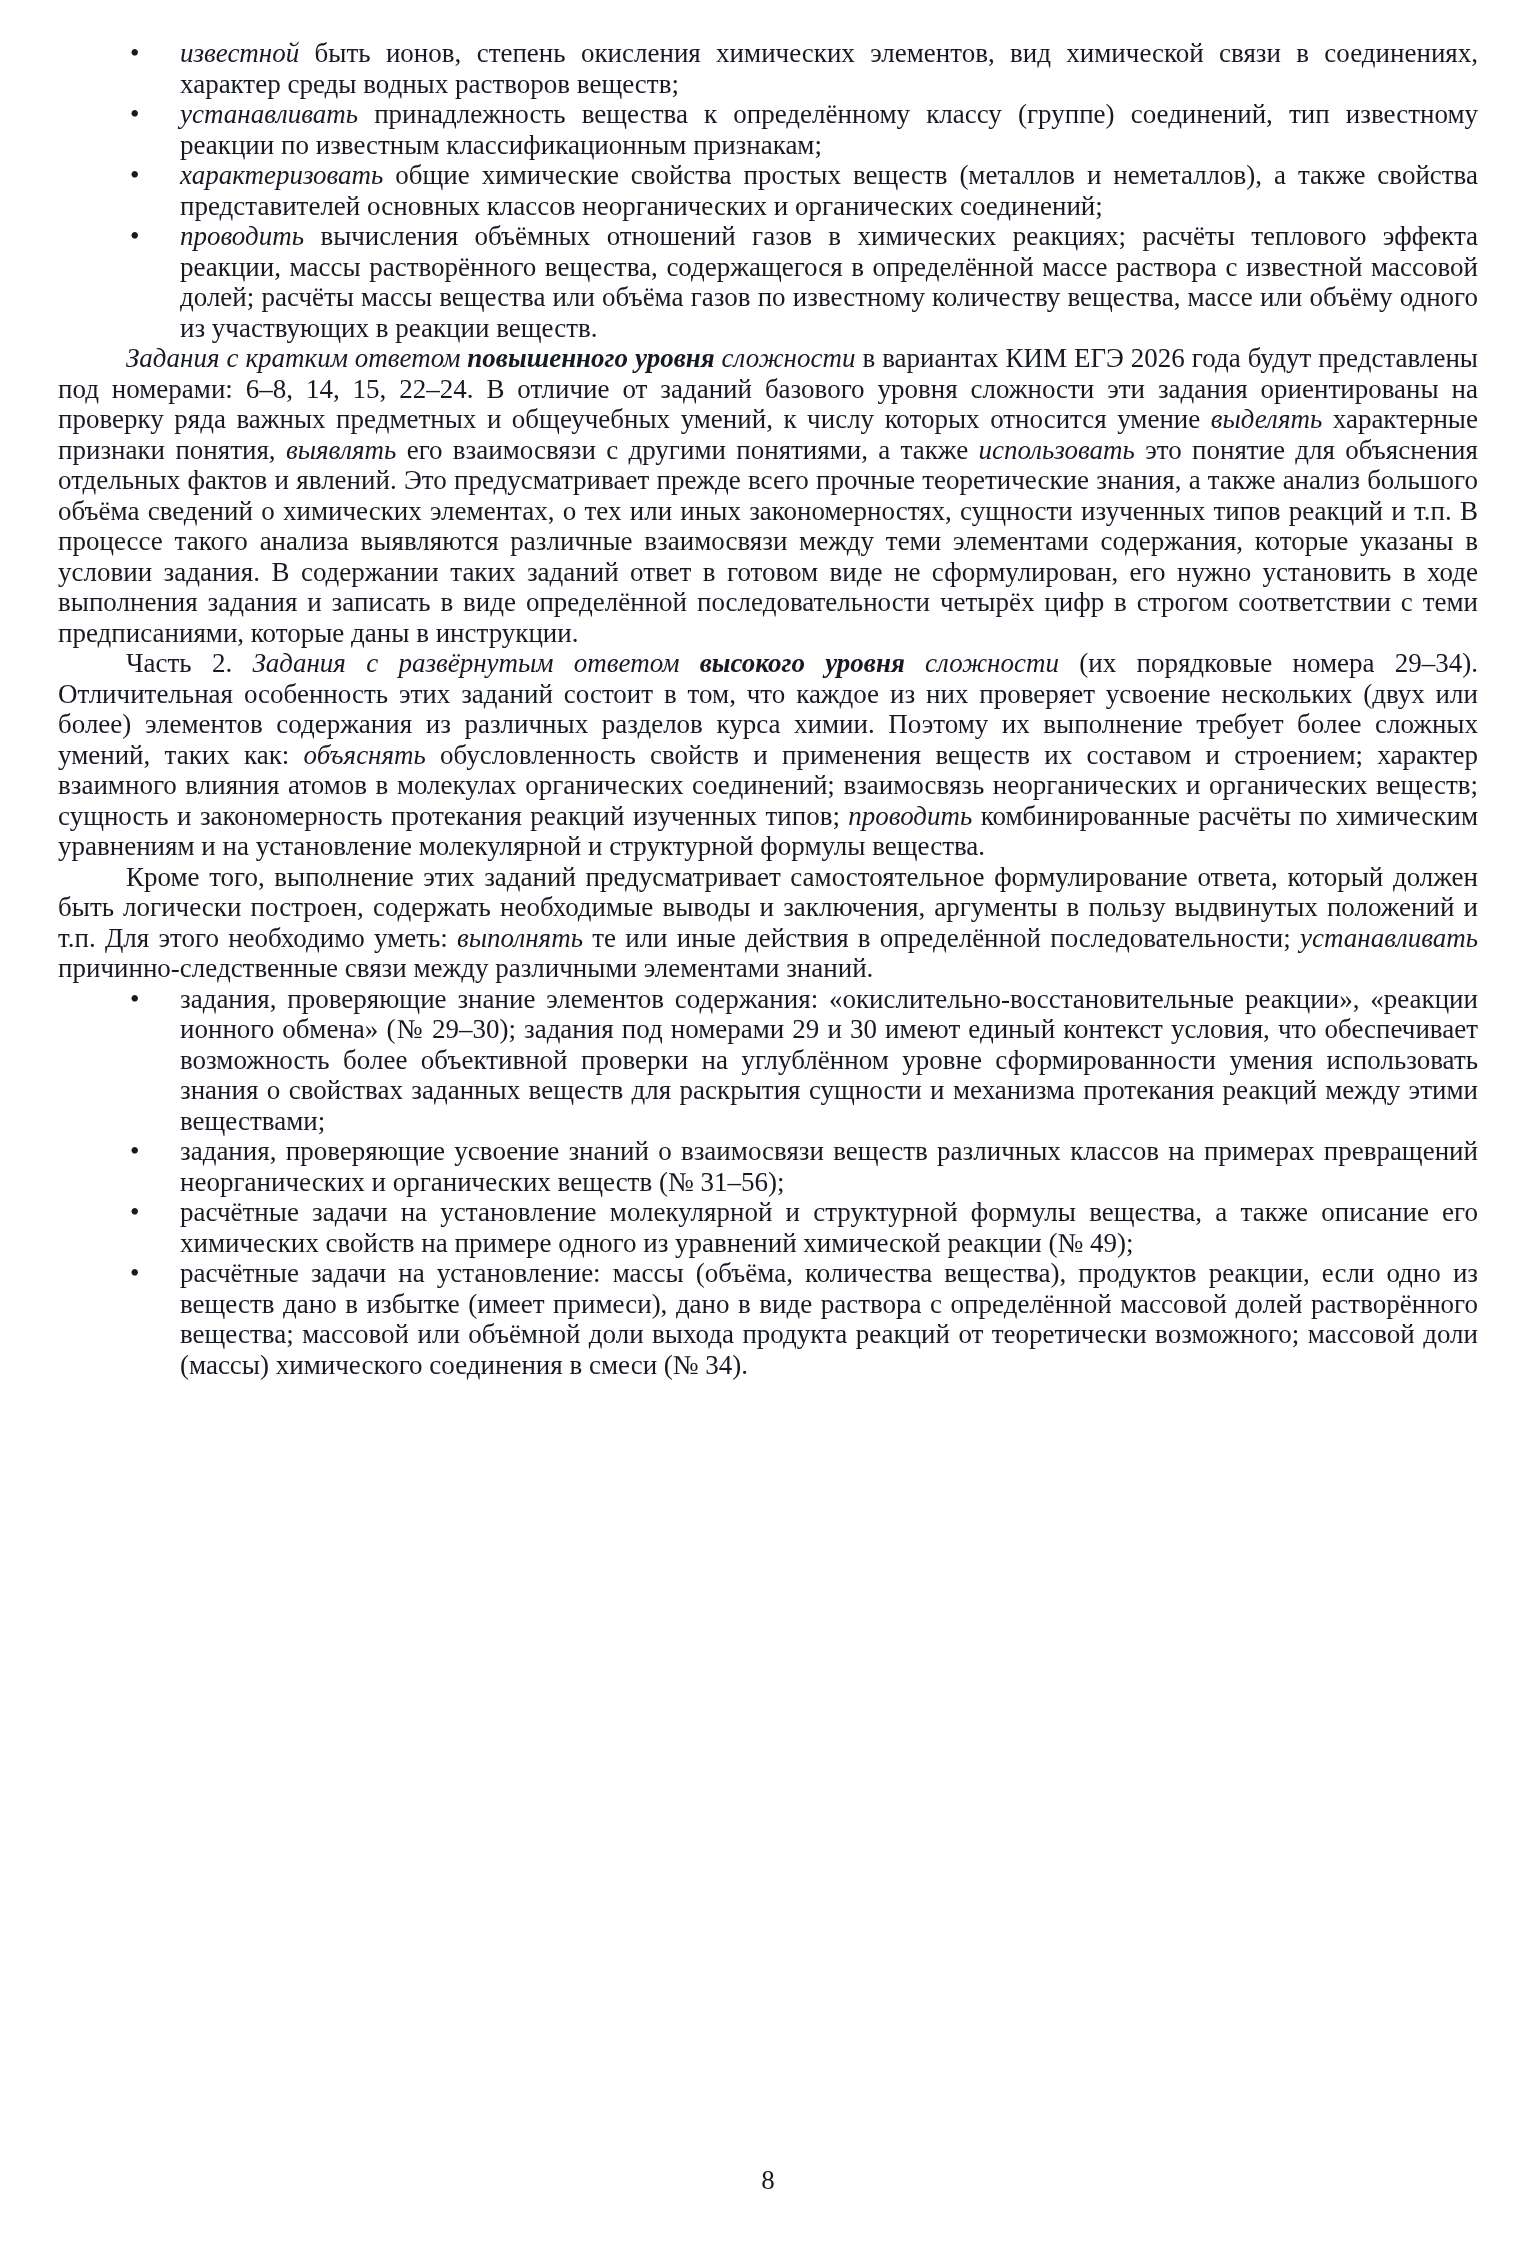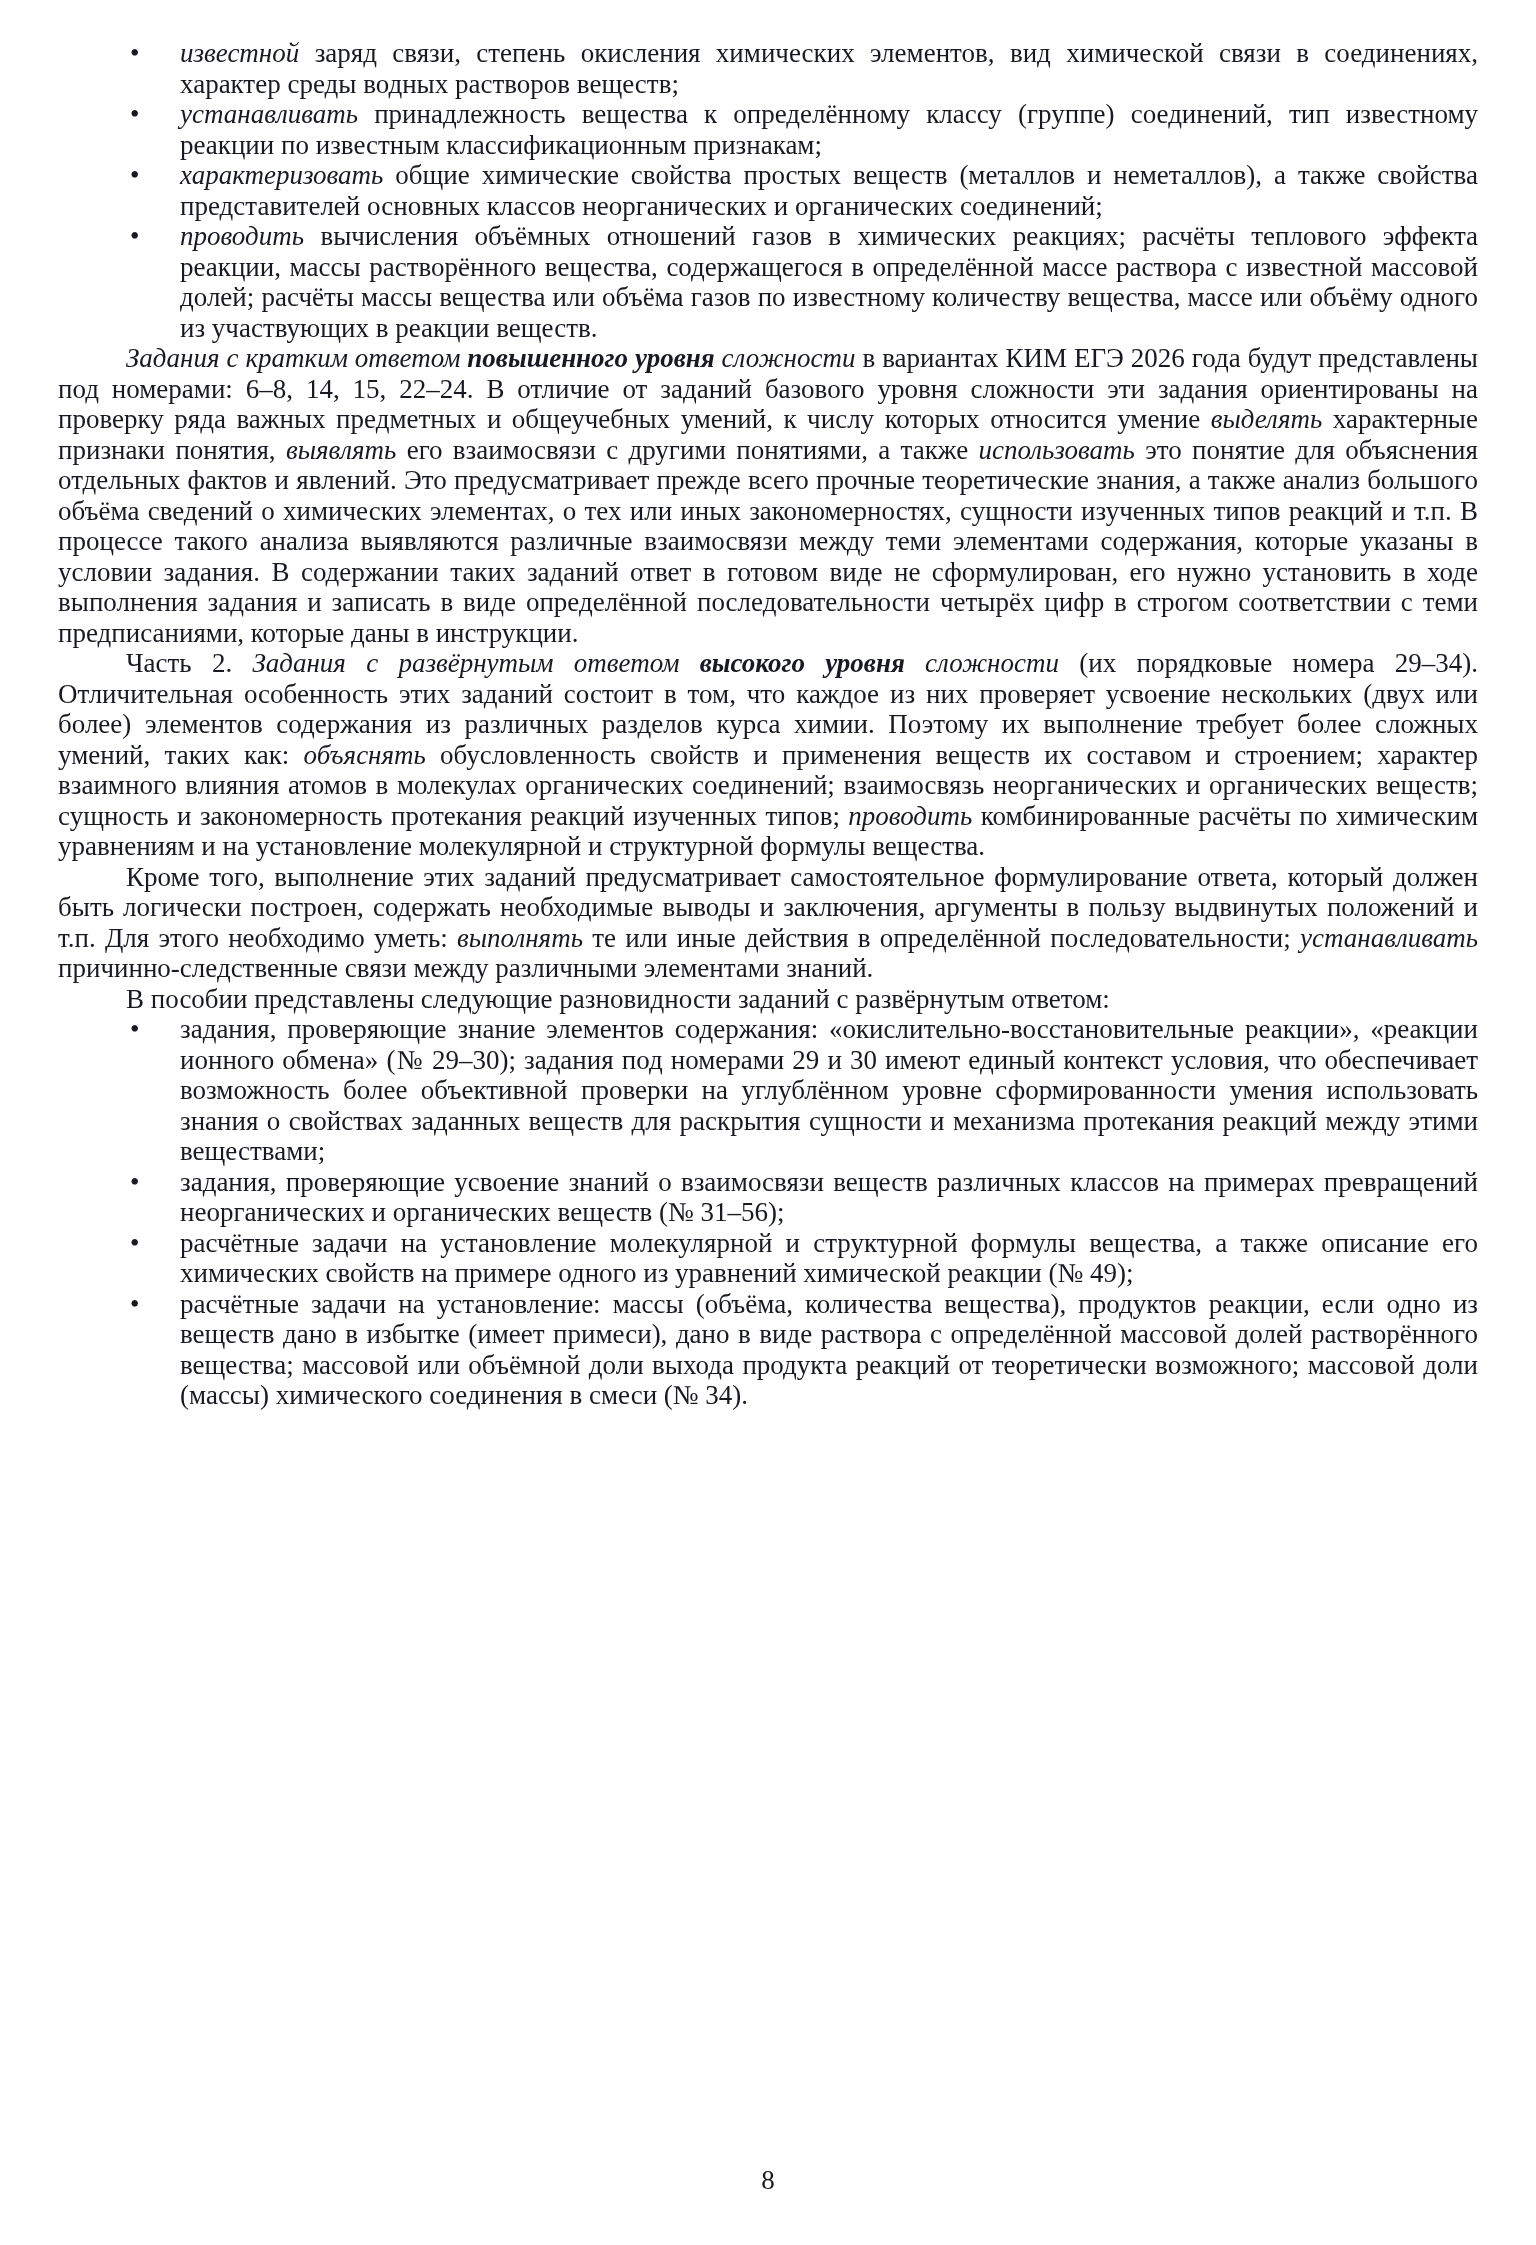--- a/index.html
+++ b/index.html
@@ -48,27 +48,26 @@
     right: 0;
     text-align: center;
     font-size: 27px;
   }
 </style>
 </head>
 <body>
 
 <div class="page">
   <div class="doc-body" id="doc-body">
-      <div class="bullet-item"><span class="bullet-marker">•</span><span class="s-i">известной</span><span class="s-n"> заряд связи, степень окисления химических элементов, вид химической связи в соединениях, характер среды водных растворов веществ;</span></div>
+      <div class="bullet-item"><span class="bullet-marker">•</span><span class="s-i">известной</span><span class="s-n"> быть ионов, степень окисления химических элементов, вид химической связи в соединениях, характер среды водных растворов веществ;</span></div>
       <div class="bullet-item"><span class="bullet-marker">•</span><span class="s-i">устанавливать</span><span class="s-n"> принадлежность вещества к определённому классу (группе) соединений, тип известному реакции по известным классификационным признакам;</span></div>
       <div class="bullet-item"><span class="bullet-marker">•</span><span class="s-i">характеризовать</span><span class="s-n"> общие химические свойства простых веществ (металлов и неметаллов), а также свойства представителей основных классов неорганических и органических соединений;</span></div>
       <div class="bullet-item"><span class="bullet-marker">•</span><span class="s-i">проводить</span><span class="s-n"> вычисления объёмных отношений газов в химических реакциях; расчёты теплового эффекта реакции, массы растворённого вещества, содержащегося в определённой массе раствора с известной массовой долей; расчёты массы вещества или объёма газов по известному количеству вещества, массе или объёму одного из участвующих в реакции веществ.</span></div>
       <div class="paragraph"><span class="s-i">Задания с кратким ответом </span><span class="s-bi">повышенного уровня </span><span class="s-i">сложности</span><span class="s-n"> в вариантах КИМ ЕГЭ 2026 года будут представлены под номерами: 6–8, 14, 15, 22–24. В отличие от заданий базового уровня сложности эти задания ориентированы на проверку ряда важных предметных и общеучебных умений, к числу которых относится умение </span><span class="s-i">выделять</span><span class="s-n"> характерные признаки понятия, </span><span class="s-i">выявлять</span><span class="s-n"> его взаимосвязи с другими понятиями, а также </span><span class="s-i">использовать</span><span class="s-n"> это понятие для объяснения отдельных фактов и явлений. Это предусматривает прежде всего прочные теоретические знания, а также анализ большого объёма сведений о химических элементах, о тех или иных закономерностях, сущности изученных типов реакций и т.п. В процессе такого анализа выявляются различные взаимосвязи между теми элементами содержания, которые указаны в условии задания. В содержании таких заданий ответ в готовом виде не сформулирован, его нужно установить в ходе выполнения задания и записать в виде определённой последовательности четырёх цифр в строгом соответствии с теми предписаниями, которые даны в инструкции.</span></div>
       <div class="paragraph"><span class="s-n">Часть 2. </span><span class="s-i">Задания с развёрнутым ответом </span><span class="s-bi">высокого уровня </span><span class="s-i">сложности</span><span class="s-n"> (их порядковые номера 29–34). Отличительная особенность этих заданий состоит в том, что каждое из них проверяет усвоение нескольких (двух или более) элементов содержания из различных разделов курса химии. Поэтому их выполнение требует более сложных умений, таких как: </span><span class="s-i">объяснять</span><span class="s-n"> обусловленность свойств и применения веществ их составом и строением; характер взаимного влияния атомов в молекулах органических соединений; взаимосвязь неорганических и органических веществ; сущность и закономерность протекания реакций изученных типов; </span><span class="s-i">проводить</span><span class="s-n"> комбинированные расчёты по химическим уравнениям и на установление молекулярной и структурной формулы вещества.</span></div>
       <div class="paragraph"><span class="s-n">Кроме того, выполнение этих заданий предусматривает самостоятельное формулирование ответа, который должен быть логически построен, содержать необходимые выводы и заключения, аргументы в пользу выдвинутых положений и т.п. Для этого необходимо уметь: </span><span class="s-i">выполнять</span><span class="s-n"> те или иные действия в определённой последовательности; </span><span class="s-i">устанавливать</span><span class="s-n"> причинно-следственные связи между различными элементами знаний.</span></div>
-      <div class="paragraph"><span class="s-n">В пособии представлены следующие разновидности заданий с развёрнутым ответом:</span></div>
       <div class="bullet-item"><span class="bullet-marker">•</span><span class="s-n">задания, проверяющие знание элементов содержания: «окислительно-восстановительные реакции», «реакции ионного обмена» (№ 29–30); задания под номерами 29 и 30 имеют единый контекст условия, что обеспечивает возможность более объективной проверки на углублённом уровне сформированности умения использовать знания о свойствах заданных веществ для раскрытия сущности и механизма протекания реакций между этими веществами;</span></div>
       <div class="bullet-item"><span class="bullet-marker">•</span><span class="s-n">задания, проверяющие усвоение знаний о взаимосвязи веществ различных классов на примерах превращений неорганических и органических веществ (№ 31–56);</span></div>
       <div class="bullet-item"><span class="bullet-marker">•</span><span class="s-n">расчётные задачи на установление молекулярной и структурной формулы вещества, а также описание его химических свойств на примере одного из уравнений химической реакции (№ 49);</span></div>
       <div class="bullet-item"><span class="bullet-marker">•</span><span class="s-n">расчётные задачи на установление: массы (объёма, количества вещества), продуктов реакции, если одно из веществ дано в избытке (имеет примеси), дано в виде раствора с определённой массовой долей растворённого вещества; массовой или объёмной доли выхода продукта реакций от теоретически возможного; массовой доли (массы) химического соединения в смеси (№ 34).</span></div>
     </div>
   <div class="page-number">8</div>
 </div>
 
 </body></html>

